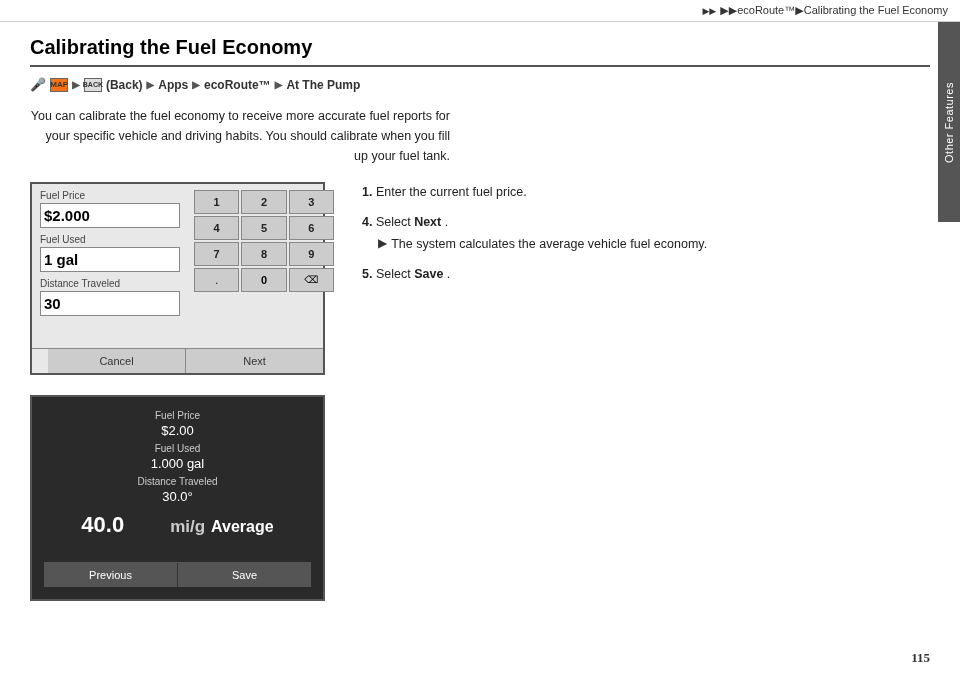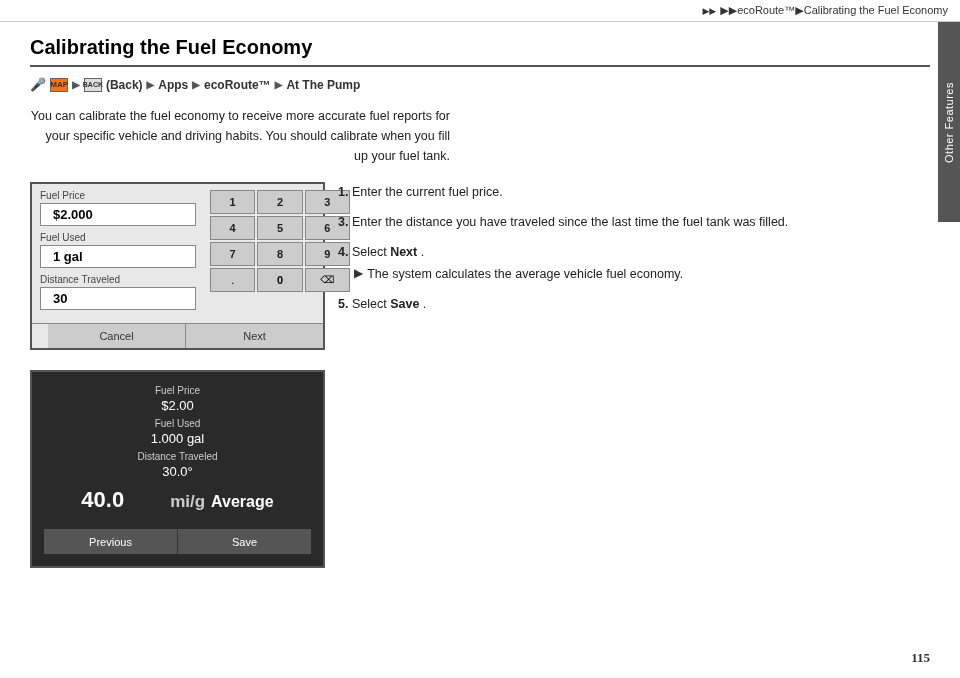--- a/index.html
+++ b/index.html
@@ -123,20 +123,21 @@
       color: #222;
       line-height: 1.6;
       margin-bottom: 16px;
       max-width: 420px;
       text-align: right;
     }
 
     
     .two-col {
       display: flex;
+      gap: 24px;
     }
 
     .left-col {
       width: 300px;
       flex-shrink: 0;
     }
 
     .right-col {
       flex: 1;
     }
@@ -155,24 +156,24 @@
 
     .field-label {
       font-size: 10px;
       color: #444;
       margin-bottom: 2px;
     }
 
     .field-input {
       background: #fff;
       border: 1px solid #888;
-      padding: 3px 12px;
-      font-size: 13px;
-      font-weight: bold;
-      width: 156px;
+      padding: 3px 3px;
+      font-size: 15px;
+      font-weight: bold;
+      width: 140px;
       margin-bottom: 6px;
       display: block;
     }
 
     .keypad-grid {
       display: grid;
       grid-template-columns: repeat(3, 1fr);
       gap: 2px;
       width: 140px;
     }
@@ -219,21 +220,21 @@
       background: #ccc;
       border: 1px solid #888;
       text-align: center;
       padding: 5px 0;
       font-size: 10px;
     }
 
     .screen-buttons {
       display: flex;
       border-top: 1px solid #888;
-      margin-top: 1px;
+      margin-top: 20px;
       padding-left: 16px;
     }
 
     .screen-btn {
       flex: 1;
       background: #ccc;
       border: none;
       border-right: 1px solid #888;
       padding: 6px 0;
       font-size: 11px;
@@ -280,21 +281,21 @@
     }
 
     .summary-big-unit {
       font-size: 17px;
       color: #ccc;
       margin-left: 40px;
     }
 
     .summary-buttons {
       display: flex;
-      margin-top: 16px;
+      margin-top: 24px;
       border-top: 1px solid #555;
     }
 
     .summary-btn {
       flex: 1;
       background: #555;
       border: none;
       border-right: 1px solid #333;
       padding: 6px 0;
       font-size: 11px;
@@ -446,24 +447,20 @@
 
     <div class="right-col">
       <ol class="instructions" style="list-style:none;">
 
         <li class="inst-item">
           <span class="inst-number">1.</span>
           <span> Enter the current fuel price.</span>
         </li>
 
 
-        <li class="inst-item">
-          <span class="inst-number">3.</span>
-          <span> Enter the distance you have traveled since the last time the fuel tank was filled.</span>
-        </li>
 
         <li class="inst-item">
           <span class="inst-number">4.</span>
           <span> Select </span>
           <span class="inst-bold">Next</span>
           <span>.</span>
           <div class="inst-sub">
             <span class="arrow-right">▶</span>
             <span>The system calculates the average vehicle fuel economy.</span>
           </div>

